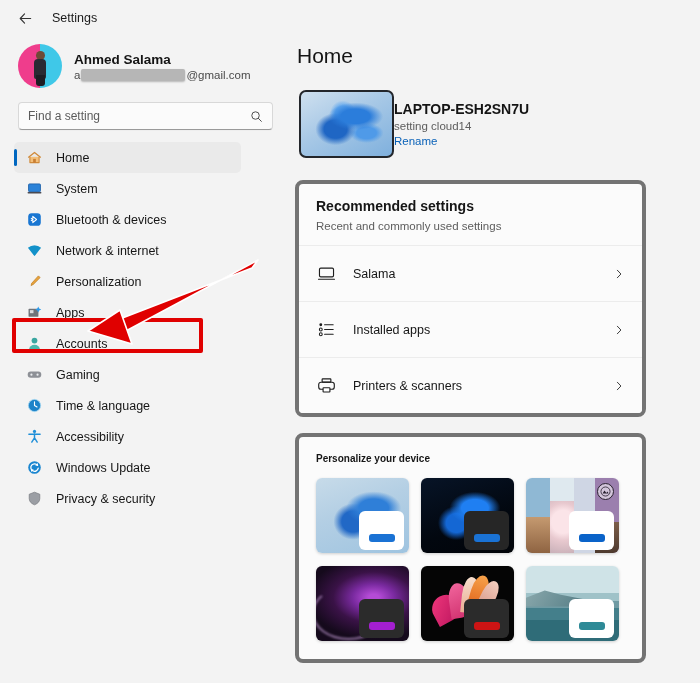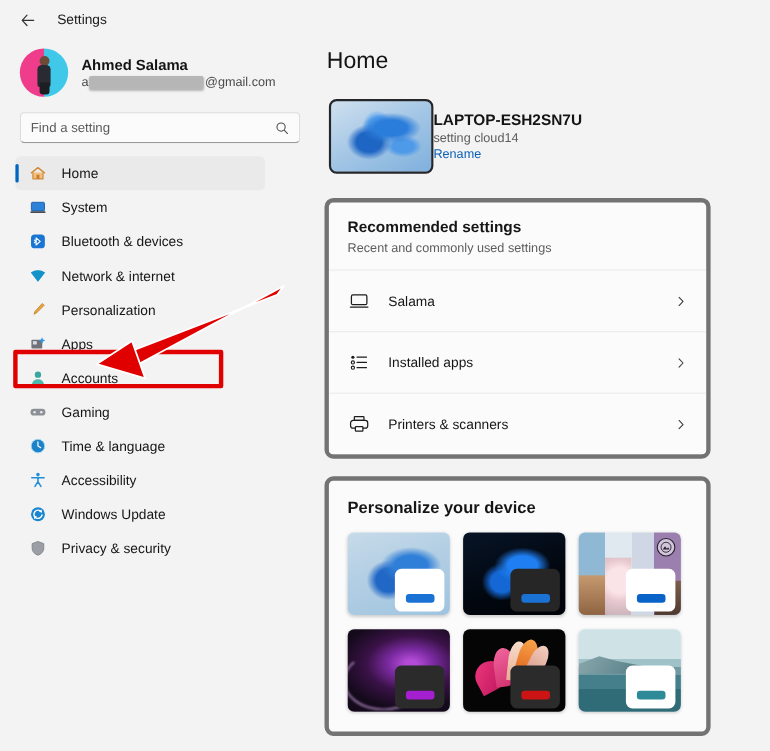--- a/index.html
+++ b/index.html
@@ -200,21 +200,21 @@
     gap: 17px;
     padding: 0 17px;
     border-top: 1px solid #ececec;
     background: #fbfbfb;
   }
   .rec-ico { width: 20px; height: 20px; flex: none; color: #1d1d1d; display: flex; align-items: center; justify-content: center; }
   .rec-label { flex: 1; font-size: 12.5px; color: #161616; }
   .rec-chev { color: #3a3a3a; display: flex; }
 
   .pers-card { padding: 0; }
-  .pers-title { font-size: 15px; font-weight: bold; color: #161616; padding: 16px 17px 14px 17px; }
+  .pers-title { font-size: 10px; font-weight: bold; color: #161616; padding: 16px 17px 14px 17px; }
   .theme-grid {
     display: grid;
     grid-template-columns: repeat(3, 93px);
     gap: 13px 12px;
     padding: 0 17px 18px 17px;
   }
   .theme {
     position: relative;
     width: 93px; height: 75px;
     border-radius: 6px;

